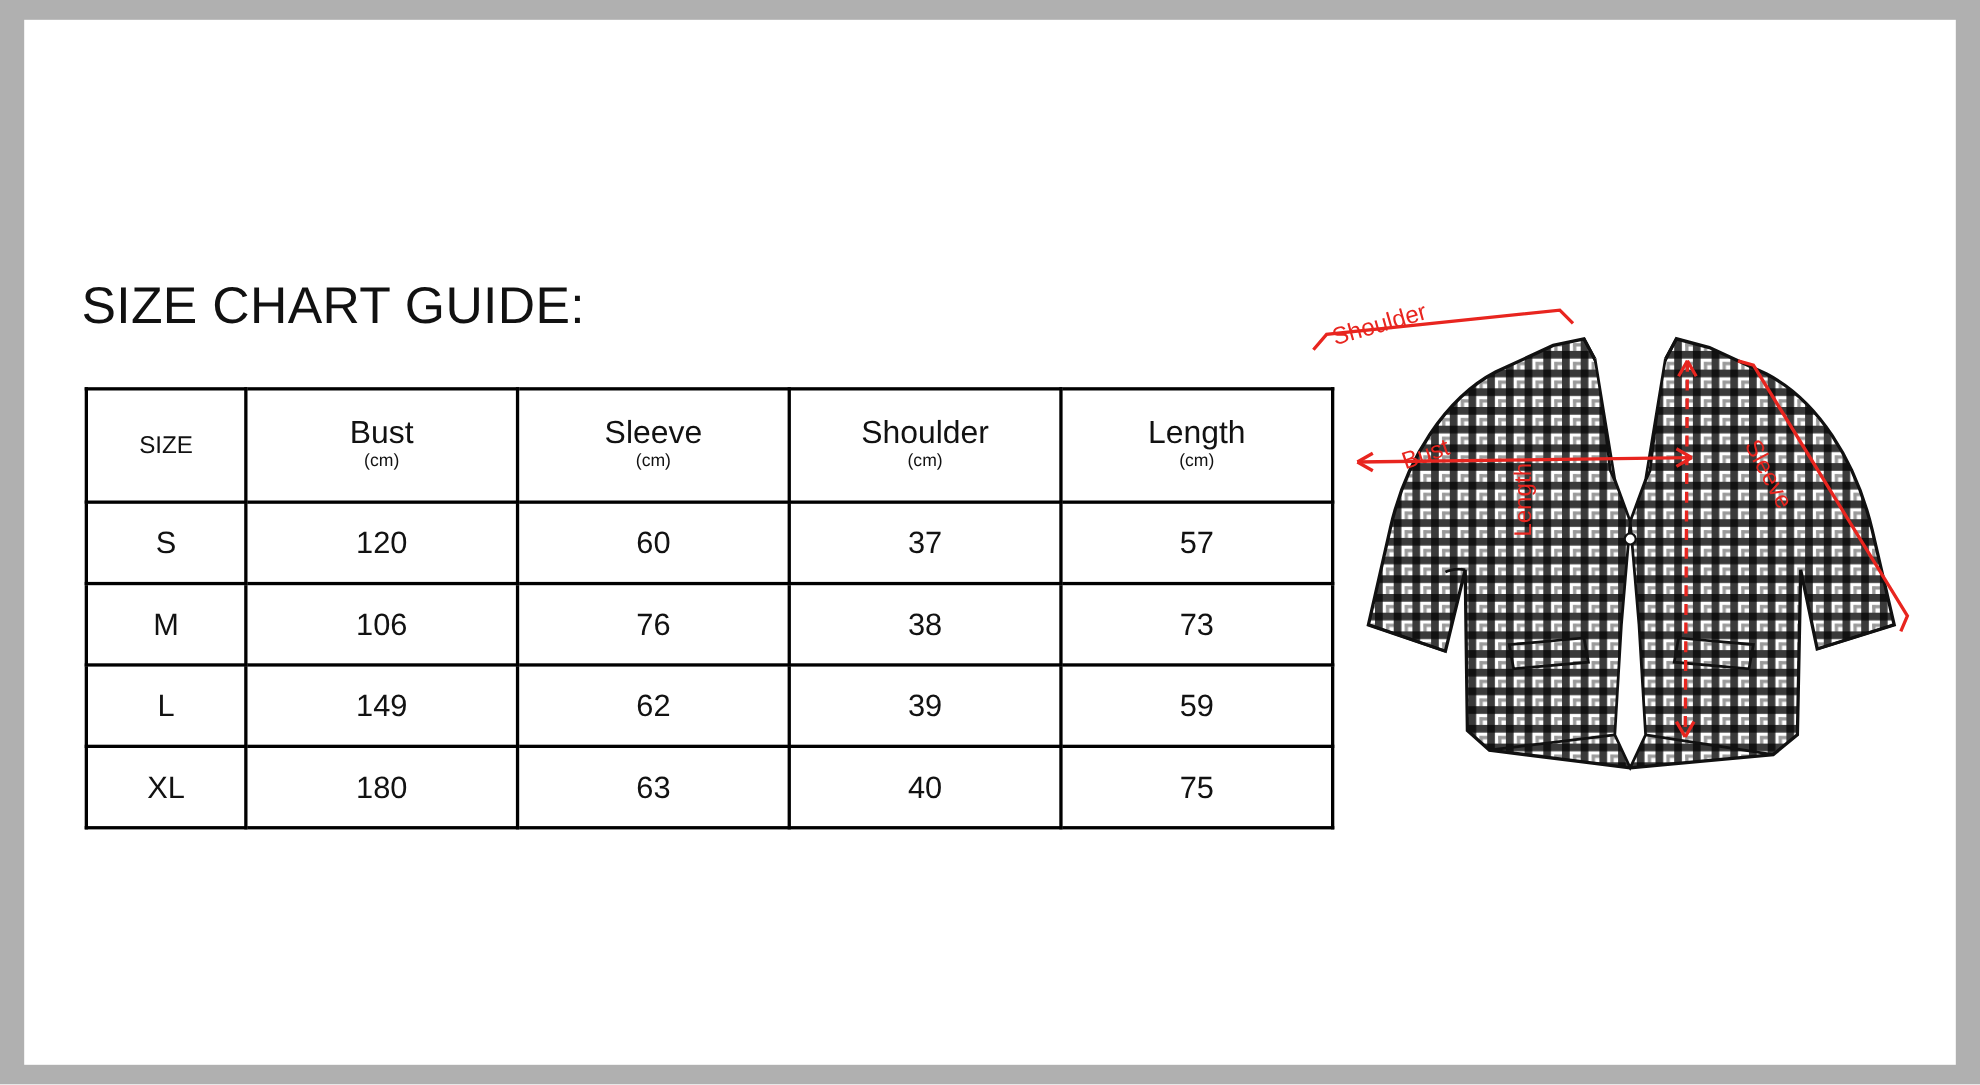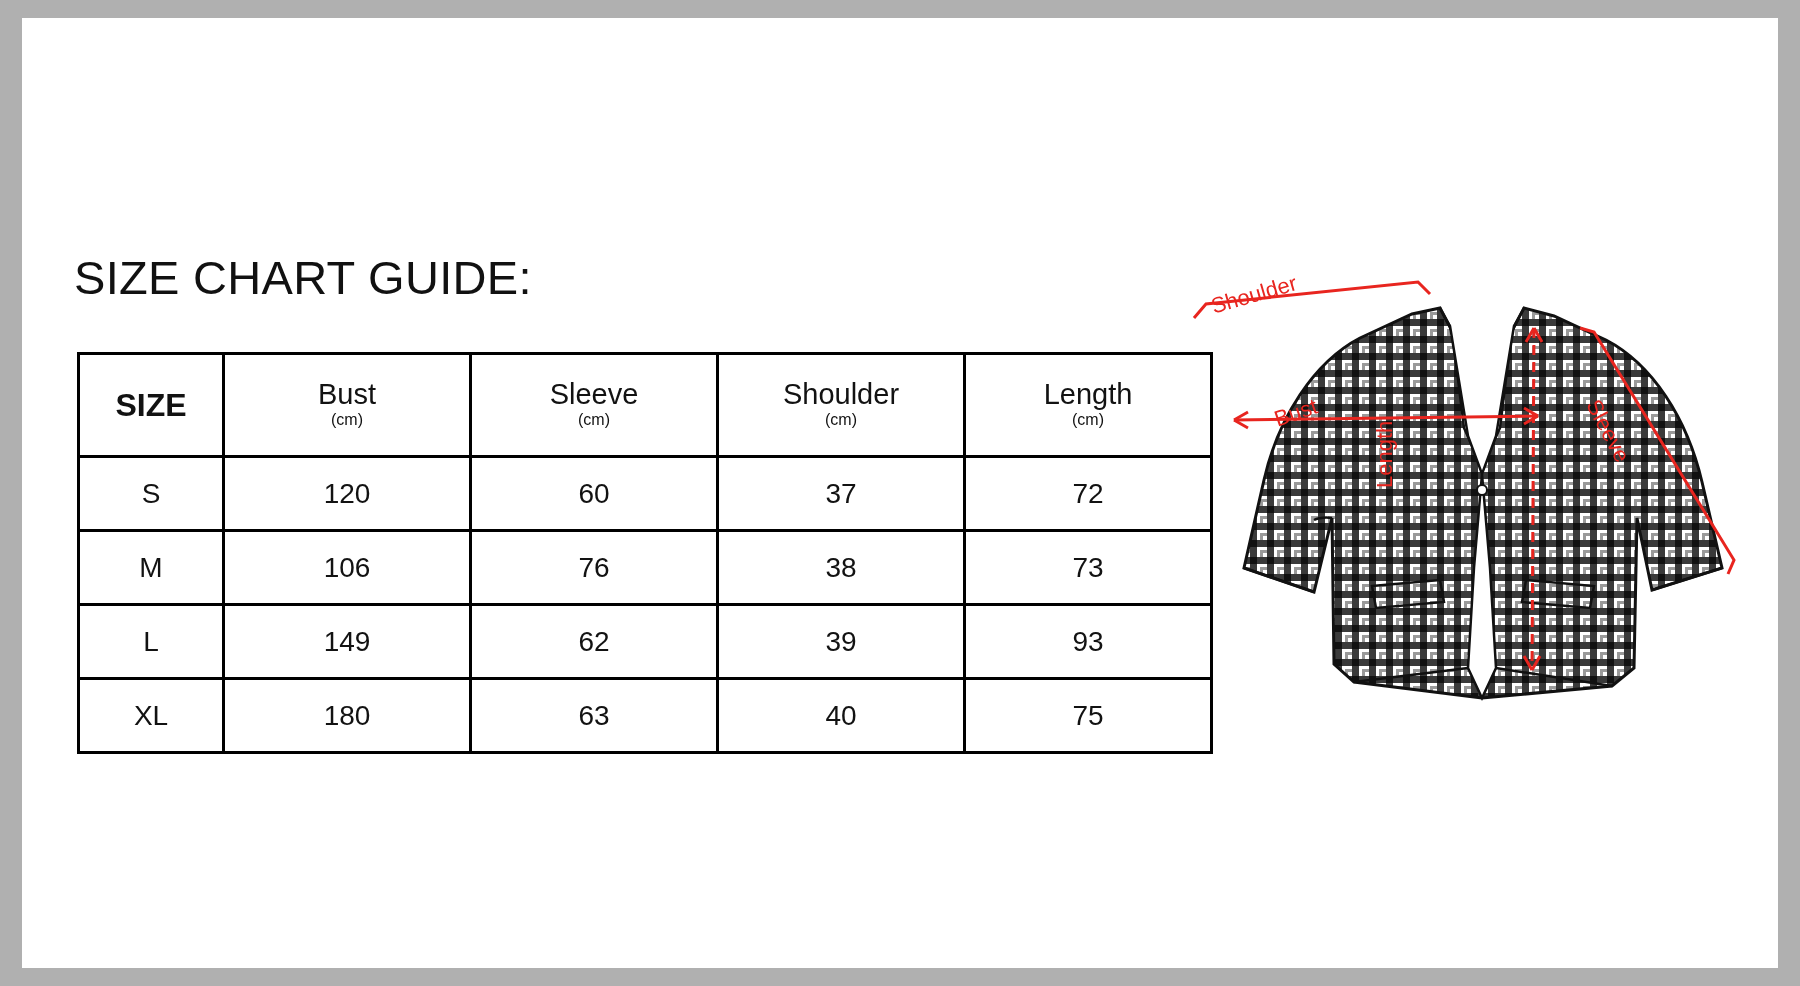--- a/index.html
+++ b/index.html
@@ -68,23 +68,22 @@
     font-size: 29px;
     line-height: 1.05;
   }
   .hdr-unit {
     display: block;
     font-size: 16px;
     line-height: 1.3;
   }
   .hdr-single {
     display: block;
-    font-size: 32px;
+    font-size: 22px;
     line-height: 1;
-    font-weight: bold;
   }
   
   #illustration {
     position: absolute;
     left: 1160px;
     top: 250px;
     width: 600px;
     height: 470px;
   }
   #illustration svg {
@@ -149,35 +148,35 @@
             <span class="hdr-unit">(cm)</span>
           </th>
         </tr>
       </thead>
       <tbody>
         <tr>
           <td>S</td>
           <td>120</td>
           <td>60</td>
           <td>37</td>
-          <td>72</td>
+          <td>57</td>
         </tr>
         <tr>
           <td>M</td>
           <td>106</td>
           <td>76</td>
           <td>38</td>
           <td>73</td>
         </tr>
         <tr>
           <td>L</td>
           <td>149</td>
           <td>62</td>
           <td>39</td>
-          <td>93</td>
+          <td>59</td>
         </tr>
         <tr>
           <td>XL</td>
           <td>180</td>
           <td>63</td>
           <td>40</td>
           <td>75</td>
         </tr>
       </tbody>
     </table>

